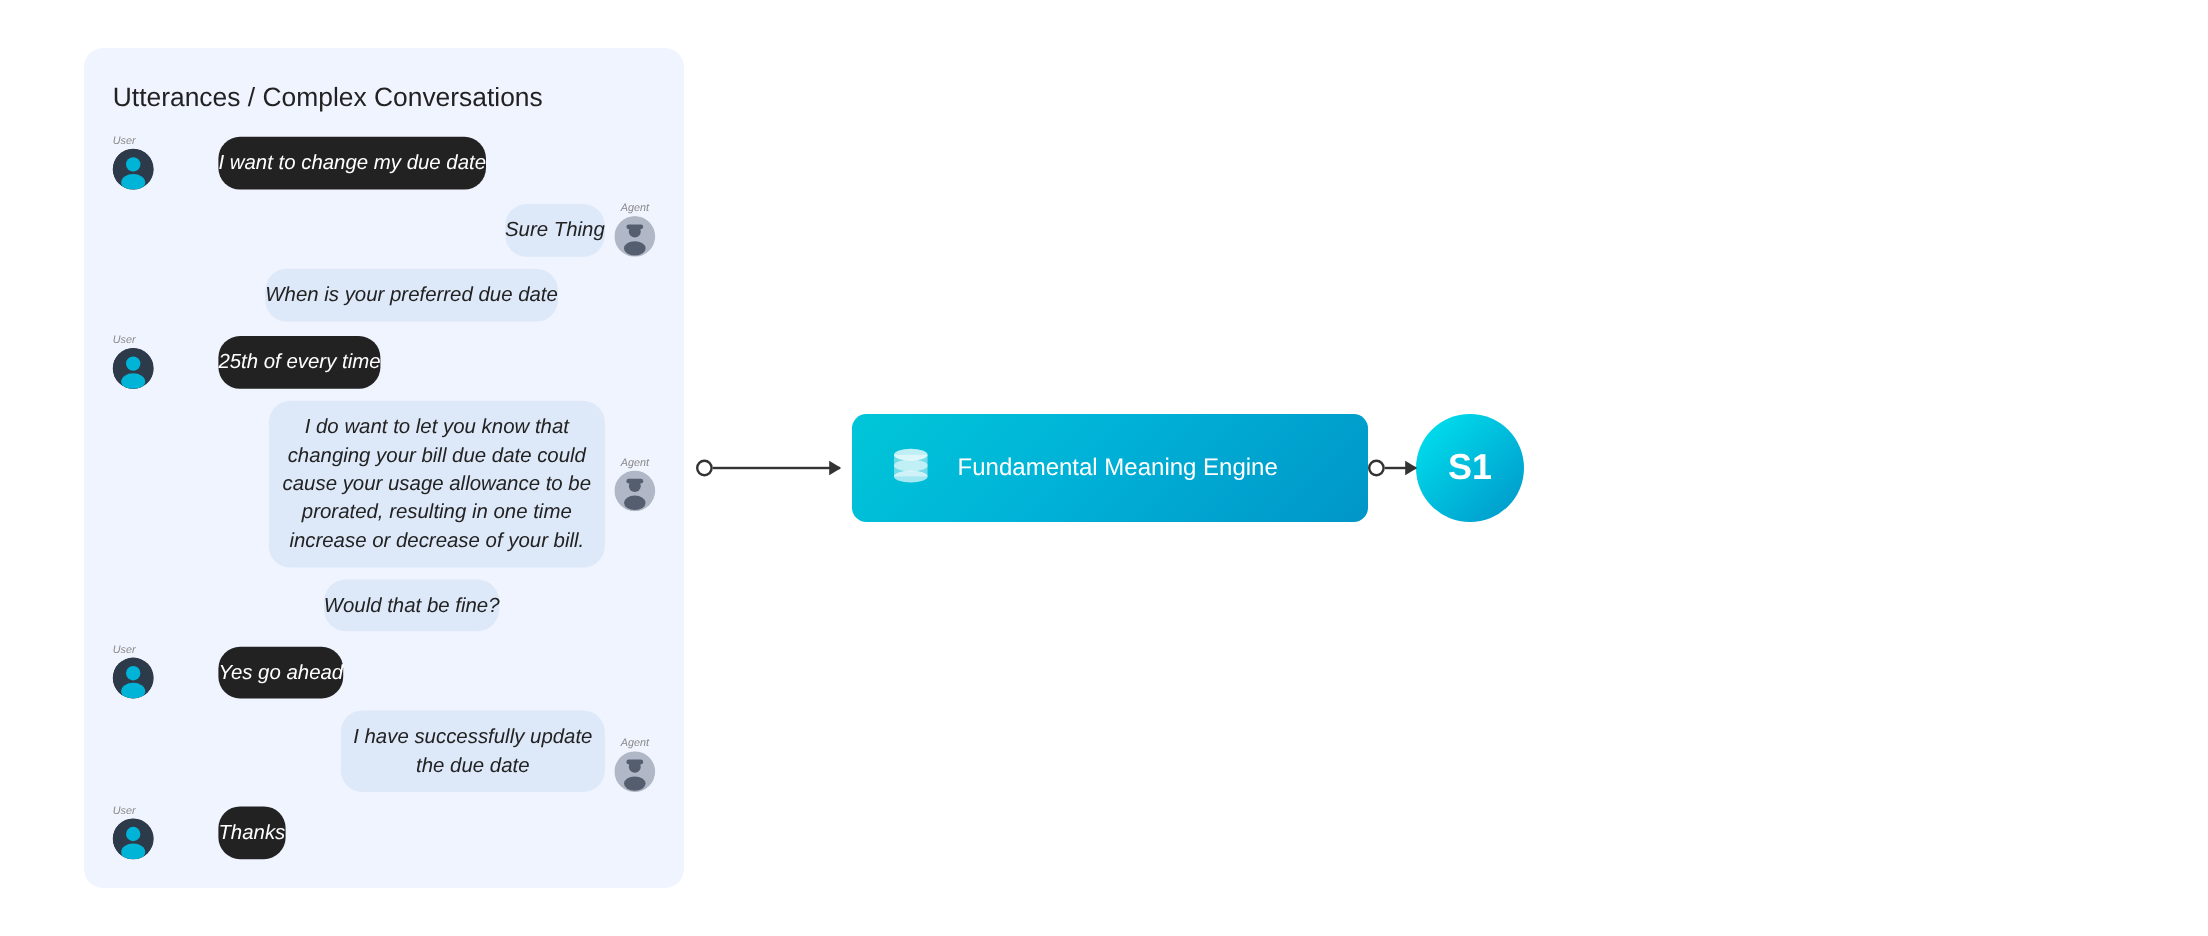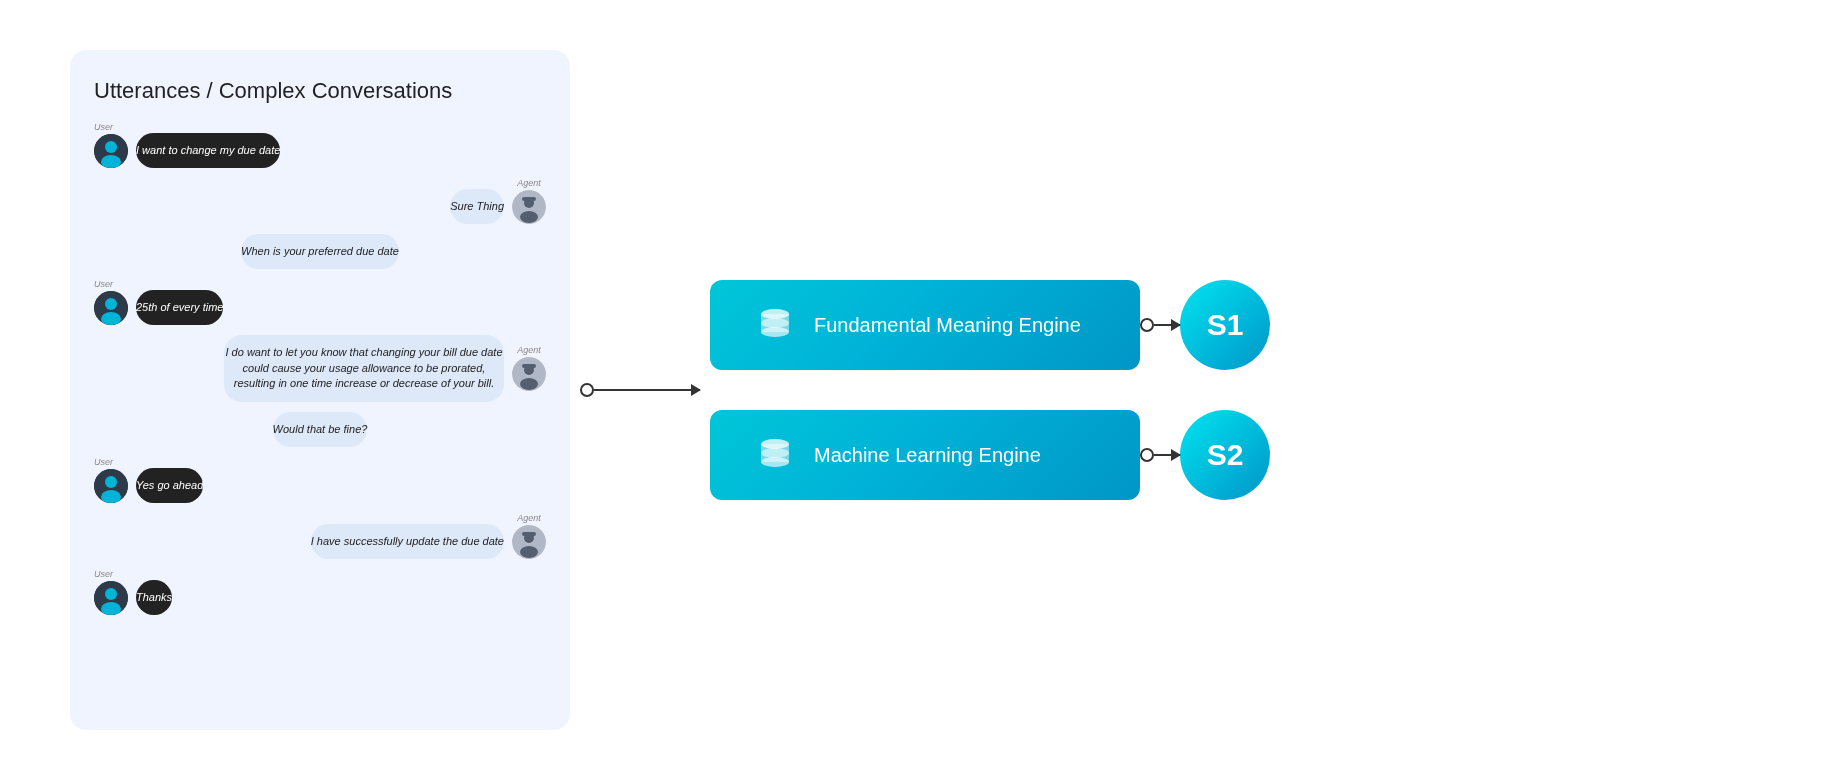--- a/index.html
+++ b/index.html
@@ -65,23 +65,24 @@
     }
     
     .avatar-svg {
       width: 34px;
       height: 34px;
     }
 
     .bubble {
       border-radius: 18px;
       padding: 10px 0;
-      font-size: 11px;
+      font-size: 17px;
       max-width: 320px;
       line-height: 1.4;
+      margin-left: 46px;
     }
     .bubble.dark {
       background: #222;
       color: #fff;
     }
     .bubble.light {
       background: #dde8f8;
       color: #222;
       text-align: right;
     }
@@ -154,21 +155,21 @@
       display: flex;
       align-items: center;
       gap: 0;
     }
     .engine-box {
       border-radius: 12px;
       background: linear-gradient(135deg, #00c6d8 0%, #00b4d8 40%, #0096c7 100%);
       display: flex;
       align-items: center;
       gap: 18px;
-      padding: 0 44px;
+      padding: 0 28px;
       height: 90px;
       width: 430px;
       flex-shrink: 0;
     }
     .engine-label {
       font-size: 20px;
       font-weight: 500;
       color: #fff;
     }
     .db-icon {
@@ -341,34 +342,16 @@
         </div>
         <div class="engine-label">Fundamental Meaning Engine</div>
       </div>
       <div class="engine-connector" style="display:flex;align-items:center;width:140px;">
         <div class="circle-dot"></div>
         <div class="arrow-line" style="flex:1;"></div>
       </div>
       <div class="s-circle">S1</div>
     </div>
 
-    <div class="engine-row">
-      <div class="engine-box">
-        <div class="db-icon">
-          <svg width="42" height="42" viewBox="0 0 42 42">
-            <ellipse cx="21" cy="10" rx="14" ry="5" fill="rgba(255,255,255,0.75)"></ellipse>
-            <rect x="7" y="10" width="28" height="18" fill="rgba(255,255,255,0.45)"></rect>
-            <ellipse cx="21" cy="28" rx="14" ry="5" fill="rgba(255,255,255,0.65)"></ellipse>
-            <ellipse cx="21" cy="19" rx="14" ry="5" fill="rgba(255,255,255,0.55)"></ellipse>
-          </svg>
-        </div>
-        <div class="engine-label">Machine Learning Engine</div>
-      </div>
-      <div class="engine-connector" style="display:flex;align-items:center;width:140px;">
-        <div class="circle-dot"></div>
-        <div class="arrow-line" style="flex:1;"></div>
-      </div>
-      <div class="s-circle">S2</div>
-    </div>
 
 
   </div>
 </div>
 
 </body></html>

